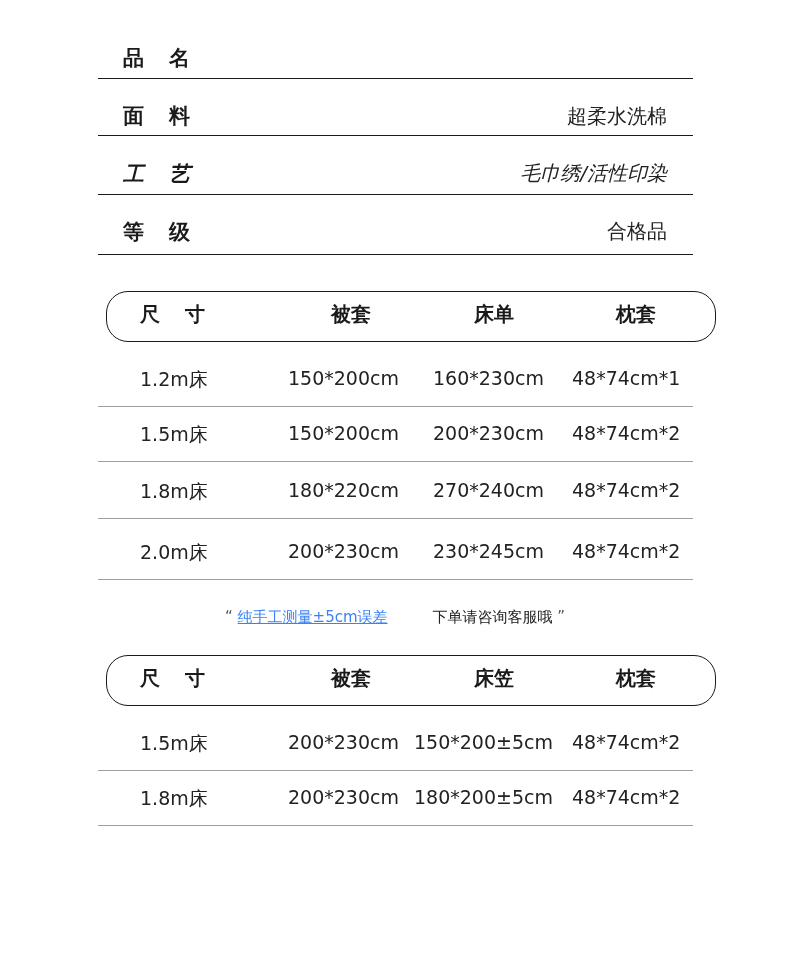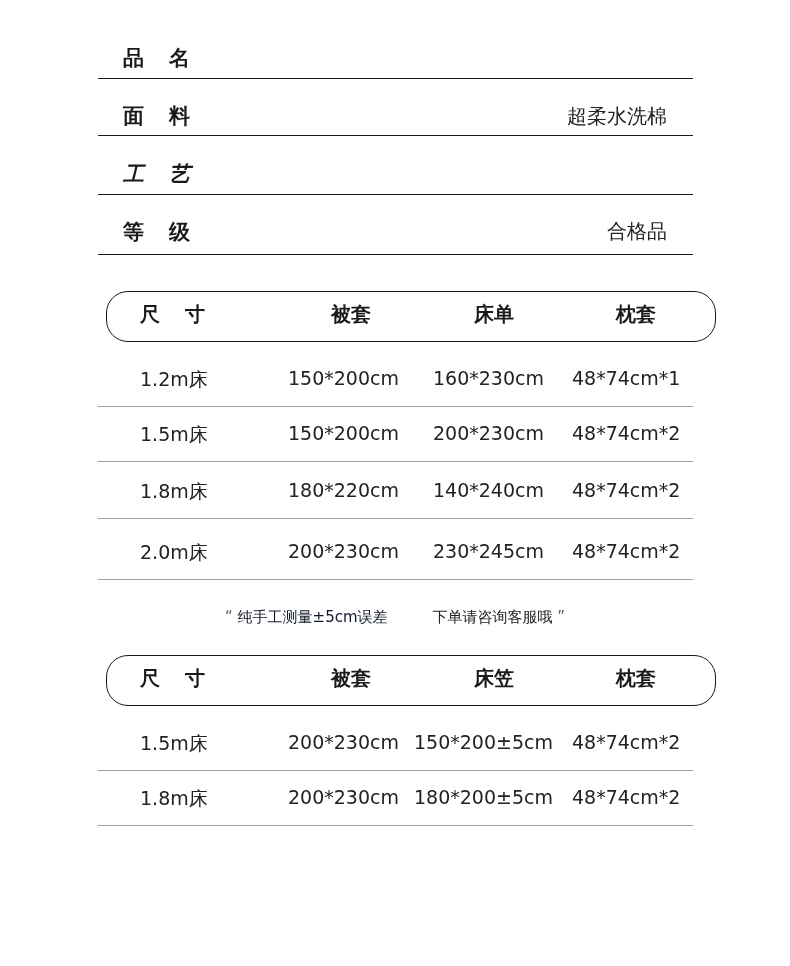--- a/index.html
+++ b/index.html
@@ -9,36 +9,37 @@
   .spec-label span { display:inline-block; }
   .spec-label .c2 { margin-left:25px; }
   .spec-value { position:absolute; right:26px; font-size:20px; color:#222; }
   .pill { position:absolute; left:106px; width:610px; height:51px; border:1.5px solid #1a1a1a; border-radius:22px; box-sizing:border-box; }
   .pill .h { position:absolute; top:9px; font-size:20px; font-weight:bold; }
   .pill .h0 { left:33px; }
   .pill .h0 .c2 { margin-left:25px; }
   .row { position:absolute; left:98px; width:595px; border-bottom:1.5px solid #a0a0a0; }
   .cell { position:absolute; font-size:19px; color:#222; white-space:nowrap; }
   .note { position:absolute; top:608px; left:0; width:790px; text-align:center; font-size:15px; }
-  .note .red { color:#0f172a; }
+  .note .red { color:#3b82f6;text-decoration:underline; }
   .note .dark { color:#222;margin-left:40px; }
   .note .q { color:#555; }
 </style>
 </head>
 <body>
 
 <div class="spec-row" style="top:38px;height:40px;">
   <div class="spec-label" style="top:6px;"><span>品</span><span class="c2">名</span></div>
 </div>
 <div class="spec-row" style="top:95px;height:40px;">
   <div class="spec-label" style="top:7px;"><span>面</span><span class="c2">料</span></div>
   <div class="spec-value" style="top:8px;">超柔水洗棉</div>
 </div>
 <div class="spec-row" style="top:153px;height:41px;font-style:italic;">
   <div class="spec-label" style="top:7px;"><span>工</span><span class="c2">艺</span></div>
+  <div class="spec-value" style="top:7px;">毛巾绣/活性印染</div>
 </div>
 <div class="spec-row" style="top:210px;height:44px;">
   <div class="spec-label" style="top:8px;"><span>等</span><span class="c2">级</span></div>
   <div class="spec-value" style="top:8px;">合格品</div>
 </div>
 
 <div class="pill" style="top:291px;">
   <div class="h h0"><span>尺</span><span class="c2">寸</span></div>
   <div class="h" style="left:224px;">被套</div>
   <div class="h" style="left:367px;">床单</div>
@@ -53,21 +54,21 @@
 </div>
 <div class="row" style="top:407px;height:54px;">
   <div class="cell" style="left:42px;top:15px;">1.5m床</div>
   <div class="cell" style="left:190px;top:15px;">150*200cm</div>
   <div class="cell" style="left:335px;top:15px;">200*230cm</div>
   <div class="cell" style="left:474px;top:15px;">48*74cm*2</div>
 </div>
 <div class="row" style="top:462px;height:56px;">
   <div class="cell" style="left:42px;top:17px;">1.8m床</div>
   <div class="cell" style="left:190px;top:17px;">180*220cm</div>
-  <div class="cell" style="left:335px;top:17px;">140*240cm</div>
+  <div class="cell" style="left:335px;top:17px;">270*240cm</div>
   <div class="cell" style="left:474px;top:17px;">48*74cm*2</div>
 </div>
 <div class="row" style="top:519px;height:60px;">
   <div class="cell" style="left:42px;top:21px;">2.0m床</div>
   <div class="cell" style="left:190px;top:21px;">200*230cm</div>
   <div class="cell" style="left:335px;top:21px;">230*245cm</div>
   <div class="cell" style="left:474px;top:21px;">48*74cm*2</div>
 </div>
 
 <div class="note">

